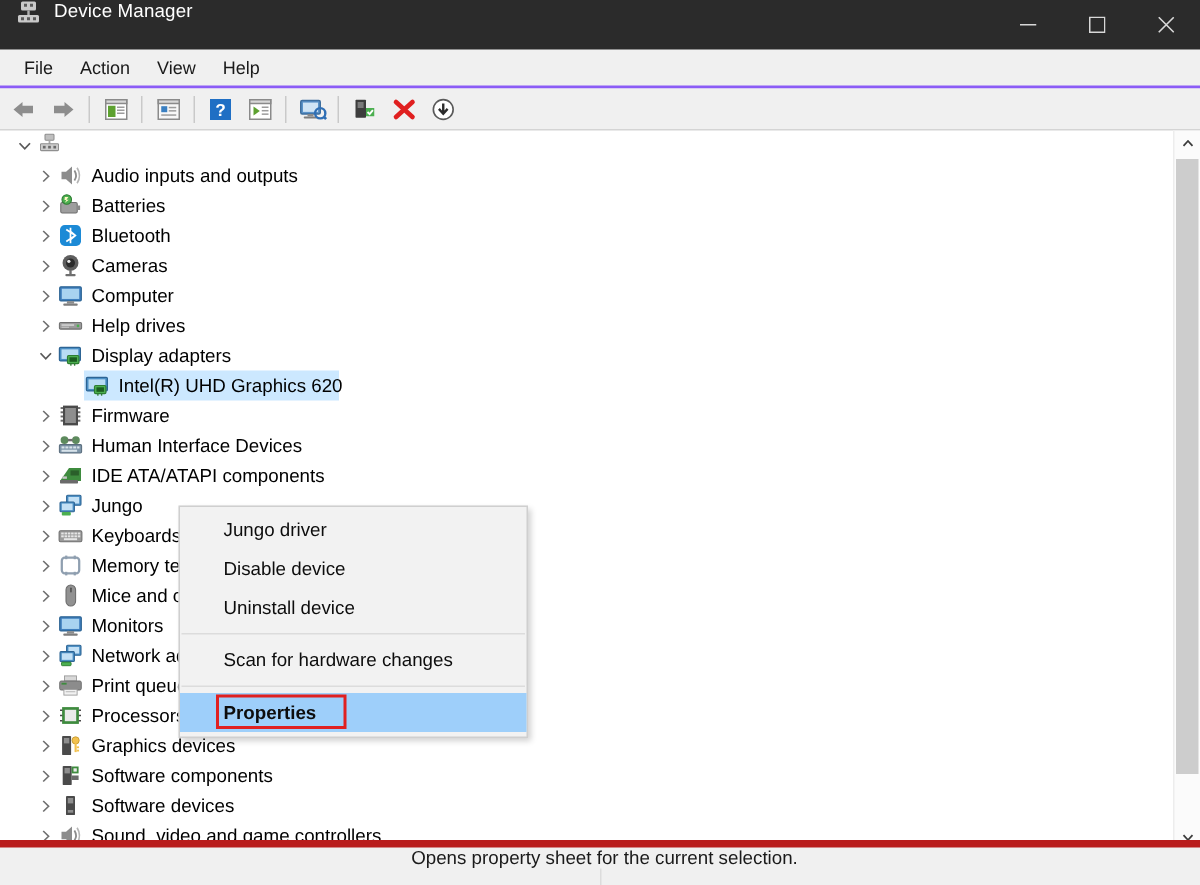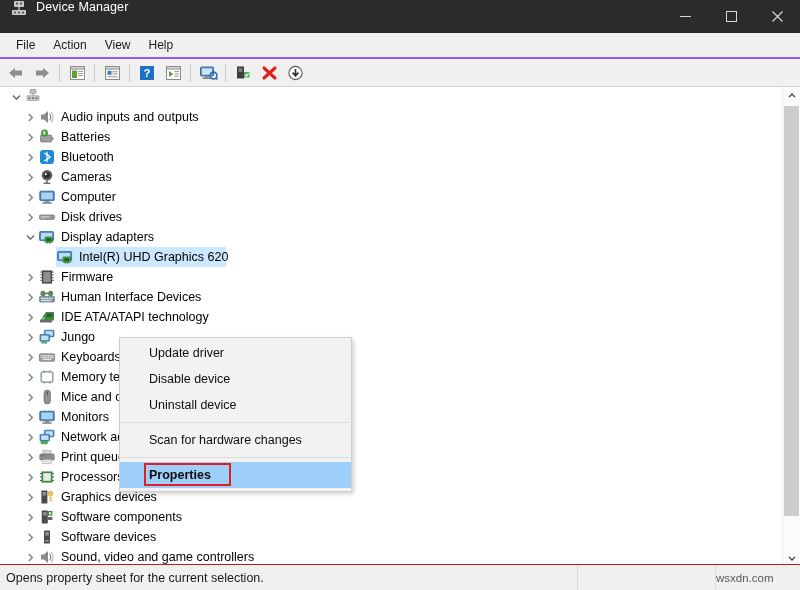--- a/index.html
+++ b/index.html
@@ -186,23 +186,24 @@
   .sb-down { position: absolute; bottom: 0; left: 0; }
 
   
   #statusbar {
     position: absolute;
     left: 0;
     bottom: 0;
     width: 800px;
     height: 25px;
     background: #f0f0f0;
-    border-top: 1px solid #b91c1c;
+    border-top: 5px solid #b91c1c;
     display: flex;
     align-items: center;
+    flex-direction: column;
   }
   #status-text {
     font-size: 12.5px;
     color: #1a1a1a;
     padding-left: 6px;
     flex: 1 1 auto;
     white-space: nowrap;
   }
   .sb-divider {
     width: 1px;
@@ -514,21 +515,21 @@
           </svg>
       </div>
       <div class="ico">
         <svg width="18" height="18" viewBox="0 0 18 18">
           <rect x="1.6" y="7" width="14.8" height="4.4" rx="0.8" fill="#9b9b9b" stroke="#6f6f6f" stroke-width="0.7"></rect>
           <rect x="3" y="8.2" width="8.4" height="1" fill="#d8d8d8"></rect>
           <rect x="3" y="9.8" width="5" height="0.8" fill="#c4c4c4"></rect>
           <circle cx="14" cy="9.3" r="0.9" fill="#4caf50"></circle>
         </svg>
       </div>
-      <div class="lbl">Disk drives</div>
+      <div class="lbl">Help drives</div>
     </div>
 
     <div class="row lvl1">
       <div class="chev">
         <svg width="9" height="9" viewBox="0 0 9 9">
             <path d="M1 2.5 L4.5 6.2 L8 2.5" stroke="#5a5a5a" stroke-width="1.2" fill="none"></path>
           </svg>
       </div>
       <div class="ico">
         <svg width="18" height="18" viewBox="0 0 18 18">
@@ -611,21 +612,21 @@
           </svg>
       </div>
       <div class="ico">
         <svg width="18" height="18" viewBox="0 0 18 18">
           <path d="M2 12.6 L8 4 L16 4 L16 12.6 Z" fill="#3e8b3e"></path>
           <rect x="9" y="5.6" width="5.6" height="3.4" fill="#2a5f2a"></rect>
           <rect x="2" y="12" width="12" height="2.4" rx="0.5" fill="#6a6a6a"></rect>
           <rect x="3.6" y="9.6" width="3" height="1.6" fill="#c7c7c7"></rect>
         </svg>
       </div>
-      <div class="lbl">IDE ATA/ATAPI technology</div>
+      <div class="lbl">IDE ATA/ATAPI components</div>
     </div>
 
     <div class="row lvl1">
       <div class="chev">
         <svg width="9" height="9" viewBox="0 0 9 9">
             <path d="M2.8 1 L6.4 4.5 L2.8 8" stroke="#707070" stroke-width="1.1" fill="none"></path>
           </svg>
       </div>
       <div class="ico">
         <svg width="18" height="18" viewBox="0 0 18 18">
@@ -853,21 +854,21 @@
     <div id="sb-thumb"></div>
     <div class="sb-arrow sb-down">
       <svg width="8" height="8" viewBox="0 0 8 8">
           <path d="M1 2.8 L4 6 L7 2.8" stroke="#3c3c3c" stroke-width="1.2" fill="none"></path>
         </svg>
     </div>
   </div>
 
   <div id="ctxmenu">
     <div class="ctx-item">
-      <span class="ctx-label">Update driver</span>
+      <span class="ctx-label">Jungo driver</span>
     </div>
     <div class="ctx-item">
       <span class="ctx-label">Disable device</span>
     </div>
     <div class="ctx-item">
       <span class="ctx-label">Uninstall device</span>
     </div>
     <div class="ctx-sep"></div>
     <div class="ctx-item">
       <span class="ctx-label">Scan for hardware changes</span>

